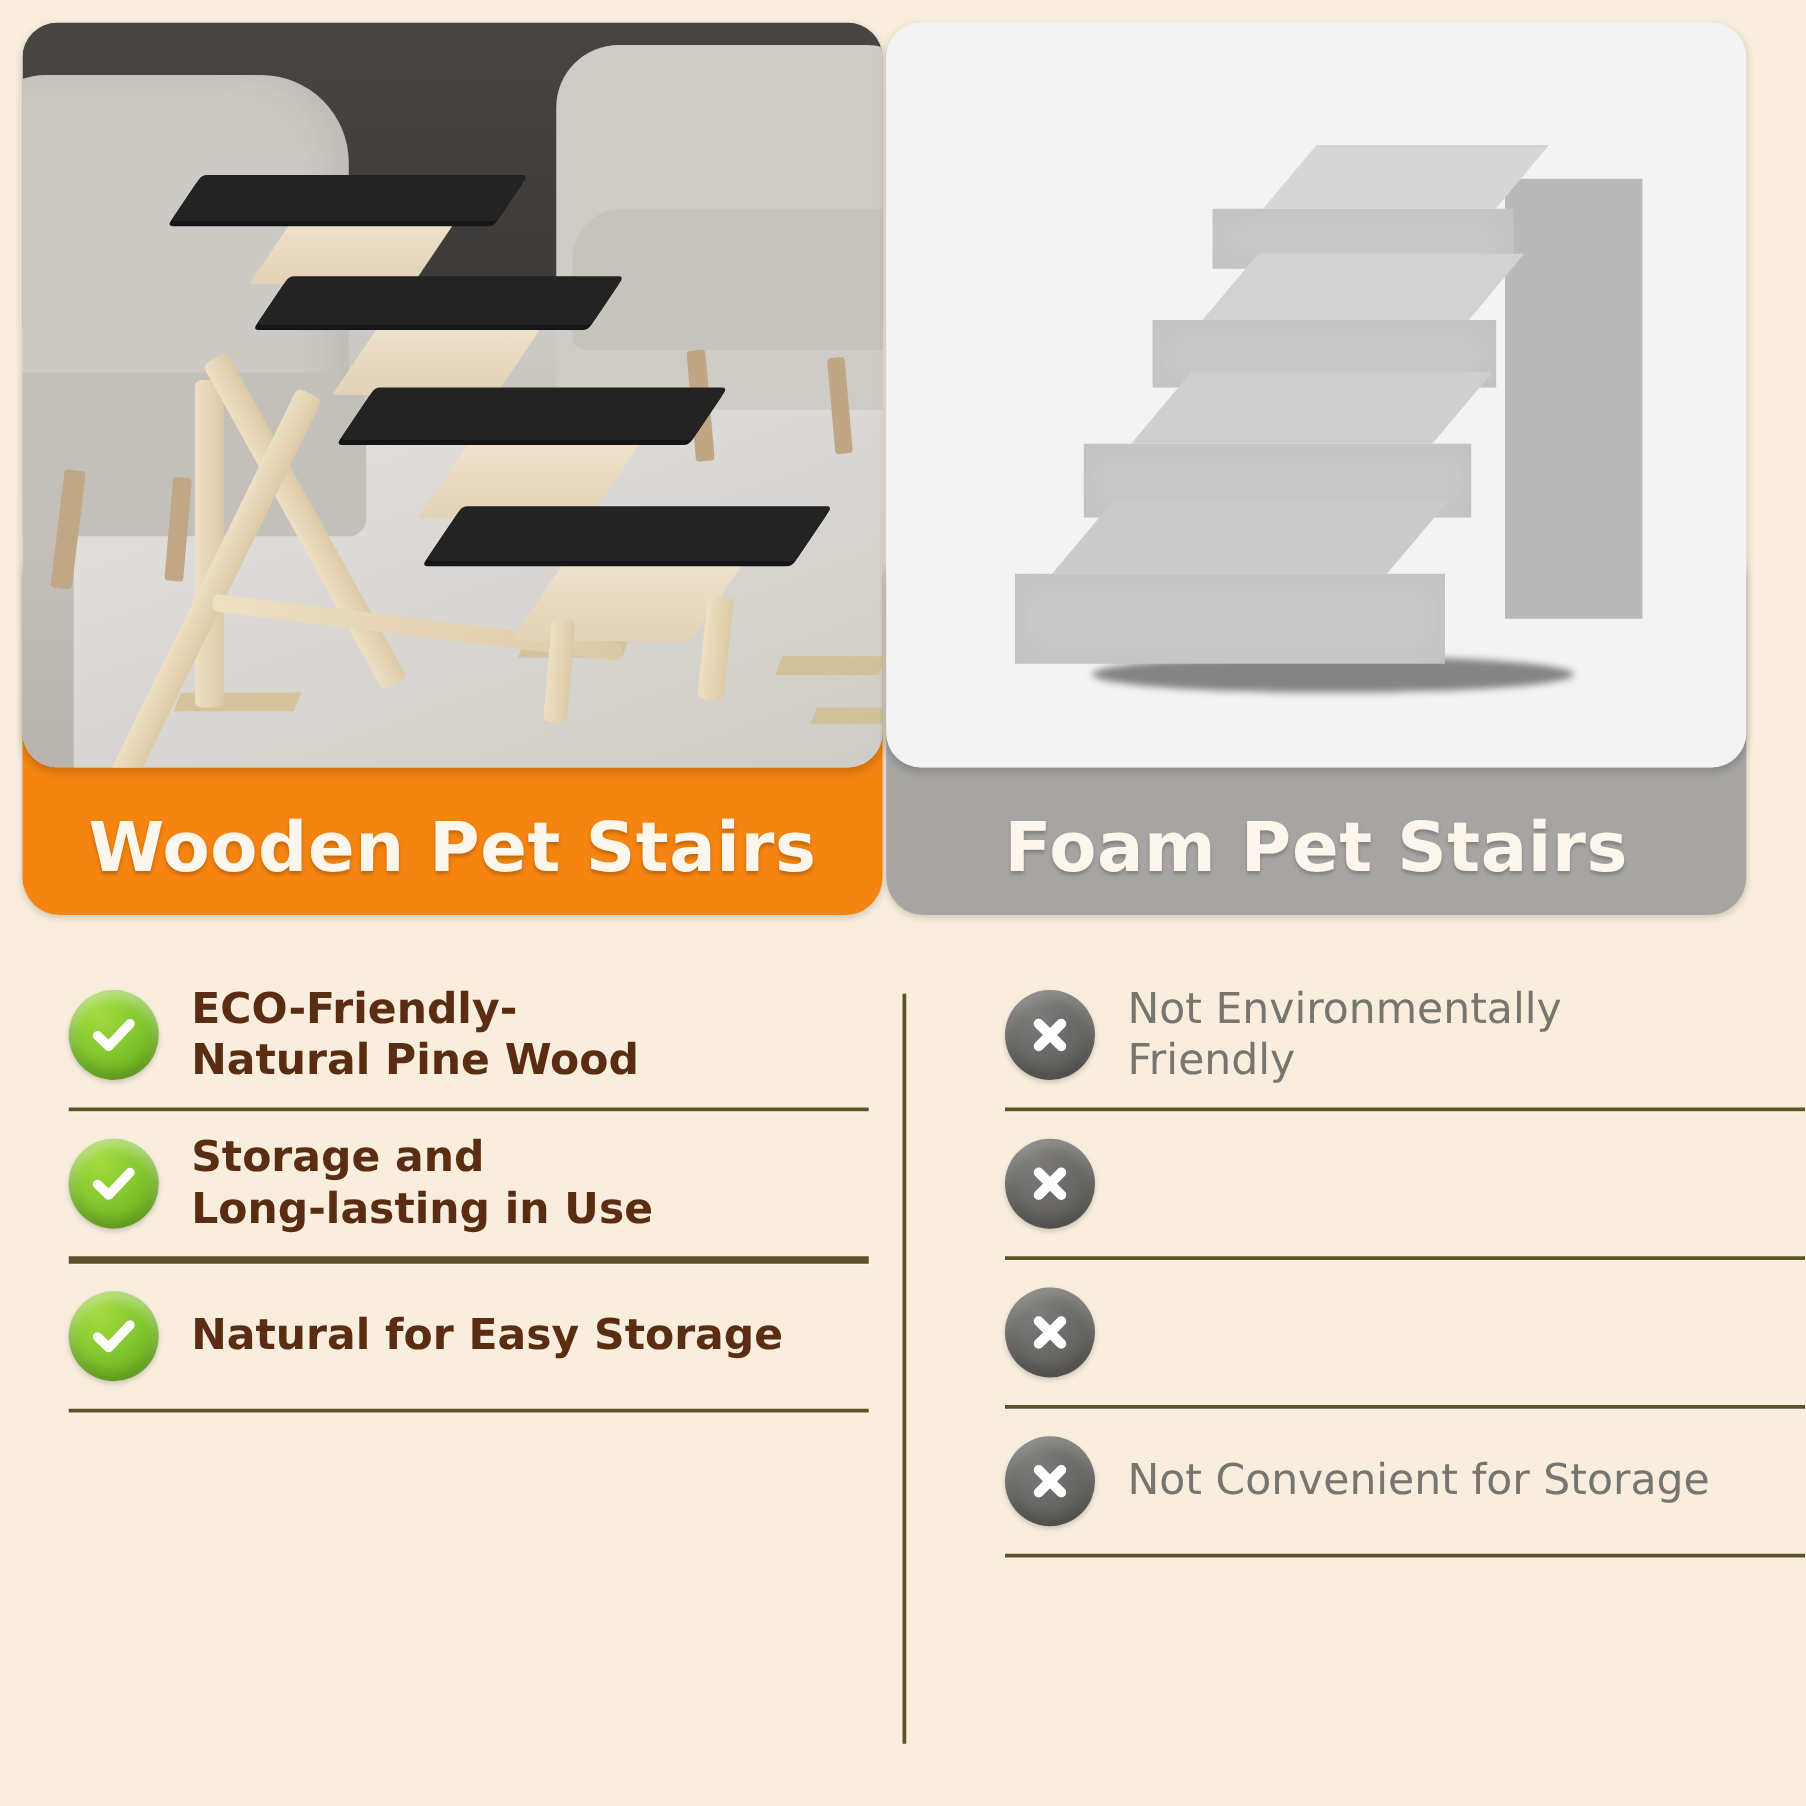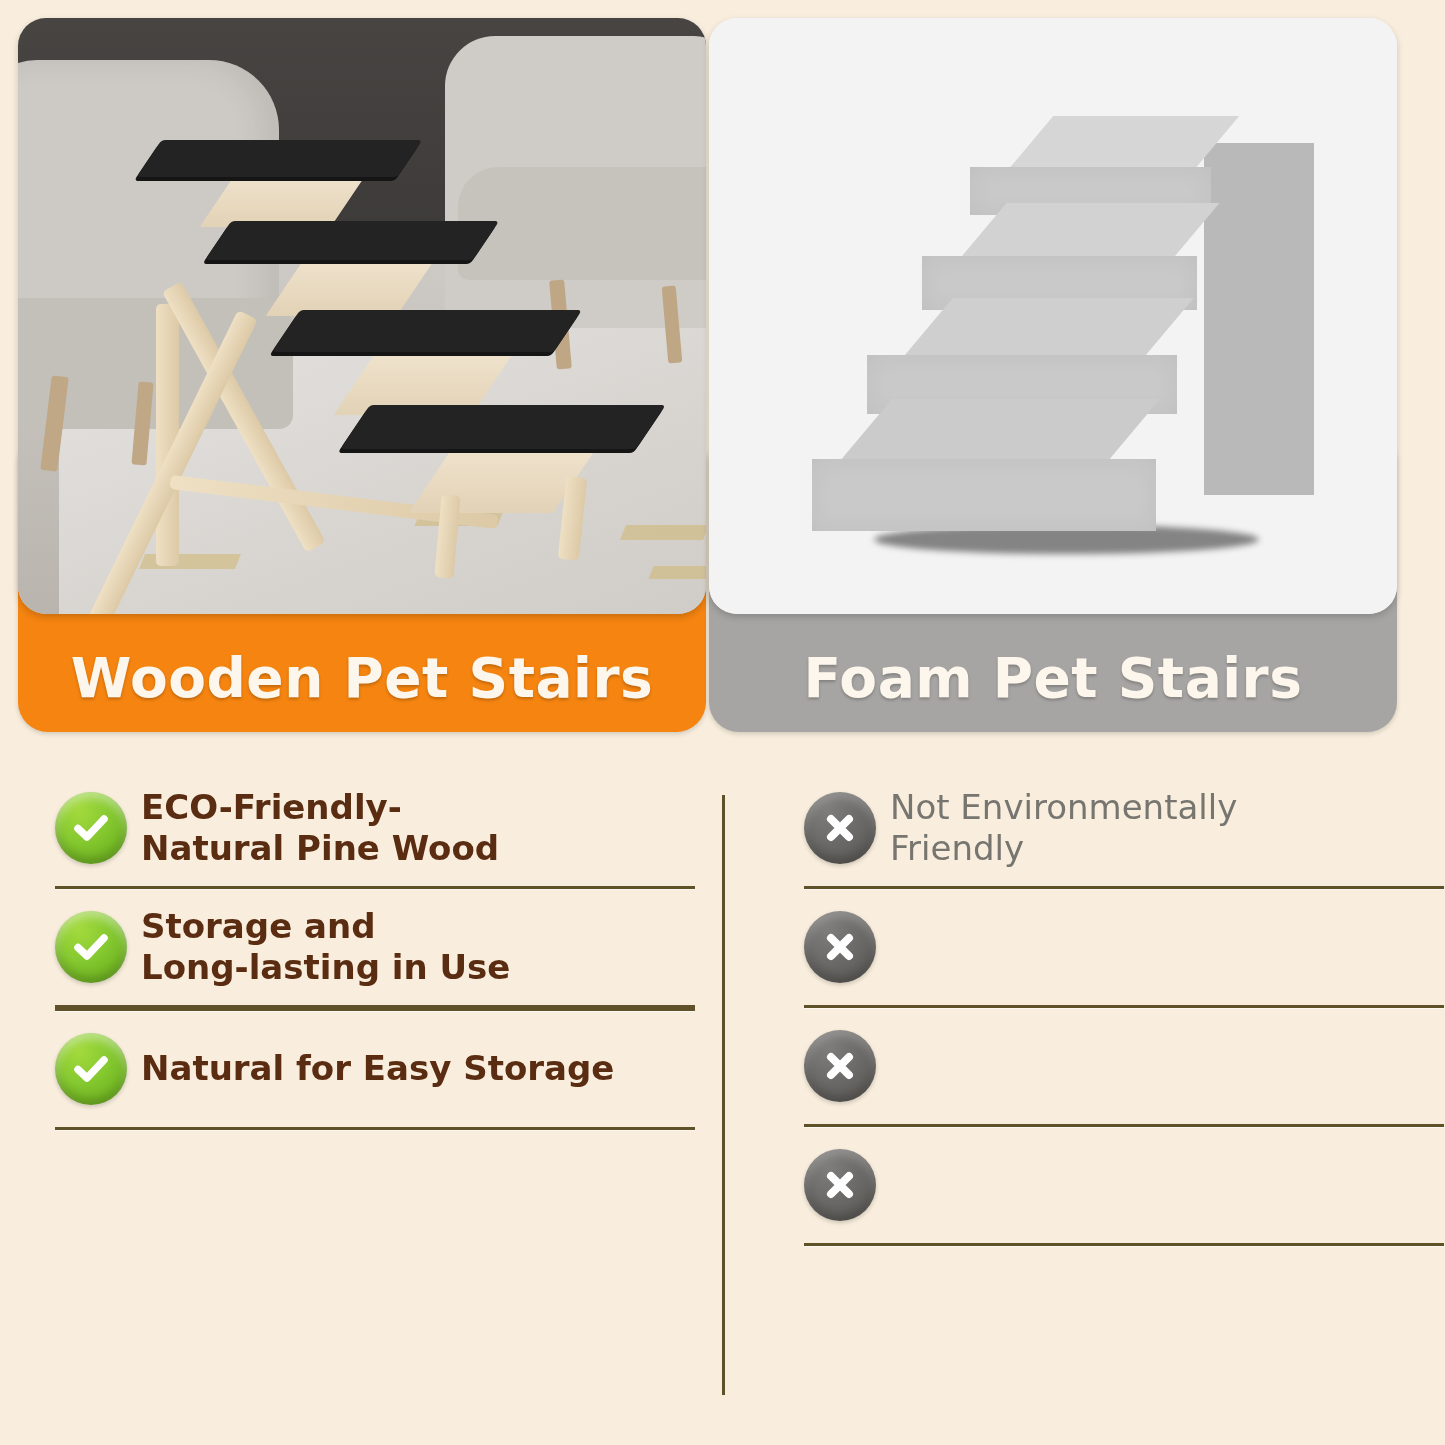--- a/index.html
+++ b/index.html
@@ -198,21 +198,21 @@
     position: absolute;
     top: 0;
   }
   .feat-col.left  { left: 55px;  width: 640px; }
   .feat-col.right { left: 804px; width: 640px; }
 
   .feat-row {
     position: relative;
     display: flex;
     align-items: center;
-    gap: 14px;
+    gap: 26px;
     height: 116px;
   }
 
   .hr {
     height: 3px;
     background: #5f5228;
     margin: 0;
     box-shadow: 0 1px 0 rgba(255,255,255,0.55);
   }
 
@@ -406,16 +406,17 @@
       </span>
     </div>
     <div class="hr"></div>
 
     <div class="feat-row">
       <span class="badge no">
         <svg width="40" height="40" viewBox="0 0 40 40" aria-hidden="true">
           <path d="M11 11 L29 29 M29 11 L11 29" fill="none" stroke="#ffffff" stroke-width="8" stroke-linecap="round"></path>
         </svg>
       </span>
+      <span class="feat-label">Not Convenient for Storage</span>
     </div>
     <div class="hr"></div>
   </div>
 </div>
 
 </body></html>

